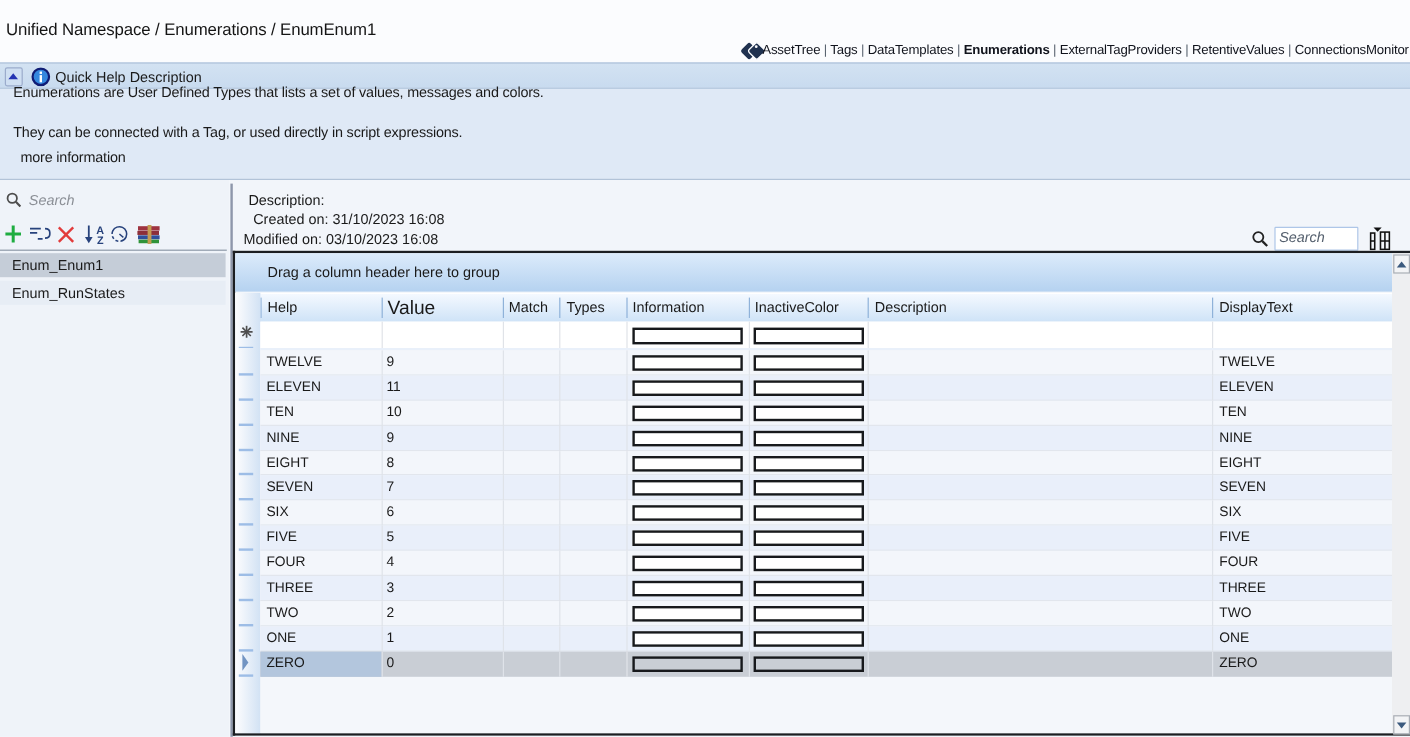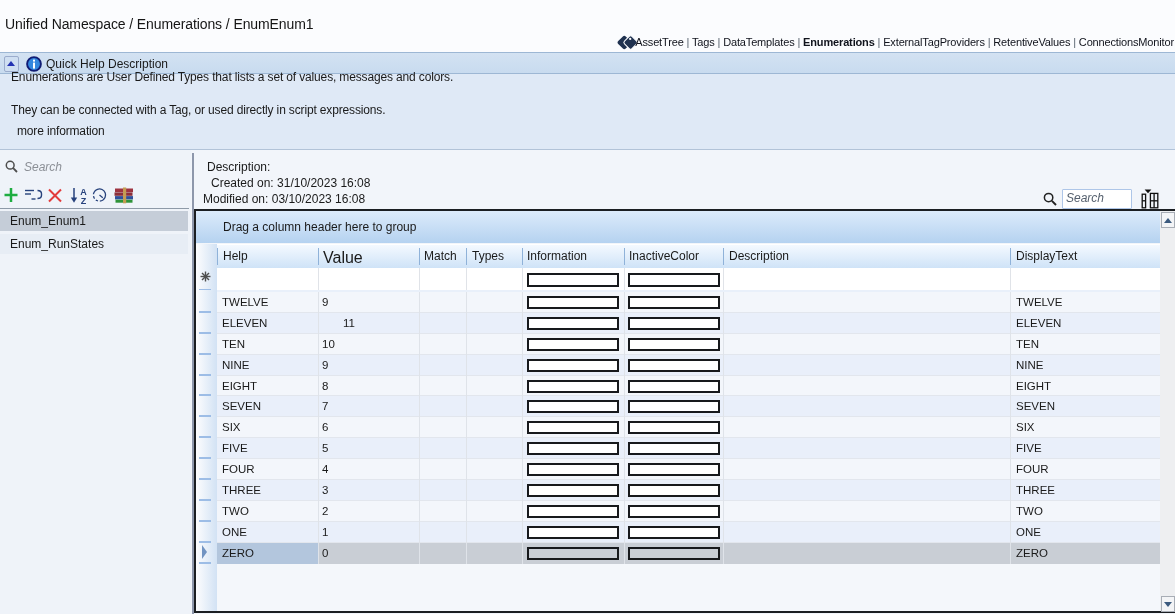--- a/index.html
+++ b/index.html
@@ -170,21 +170,21 @@
 <div class="abs" style="left:199px;top:311px;width:12px;height:1.5px;background:#9dbde6;"></div>
 <div class="abs" style="left:217px;top:313px;width:943px;height:21px;background:#e9effa;border-bottom:1px solid #e2e6ed;box-sizing:border-box;"></div>
 <div class="abs" style="left:318px;top:313px;width:1px;height:21px;background:#dfe3e9;"></div>
 <div class="abs" style="left:419px;top:313px;width:1px;height:21px;background:#dfe3e9;"></div>
 <div class="abs" style="left:466px;top:313px;width:1px;height:21px;background:#dfe3e9;"></div>
 <div class="abs" style="left:522px;top:313px;width:1px;height:21px;background:#dfe3e9;"></div>
 <div class="abs" style="left:624px;top:313px;width:1px;height:21px;background:#dfe3e9;"></div>
 <div class="abs" style="left:723px;top:313px;width:1px;height:21px;background:#dfe3e9;"></div>
 <div class="abs" style="left:1010px;top:313px;width:1px;height:21px;background:#dfe3e9;"></div>
 <div class="txt" style="left:222px;top:317px;font-size:11.5px;">ELEVEN</div>
-<div class="txt" style="left:322px;top:317px;font-size:11.5px;margin-left:21px;">11</div>
+<div class="txt" style="left:322px;top:317px;font-size:11.5px;">11</div>
 <div class="txt" style="left:1016px;top:317px;font-size:11.5px;">ELEVEN</div>
 <div class="abs" style="left:527px;top:317px;width:92px;height:13px;background:#ffffff;border:2px solid #17191c;box-sizing:border-box;"></div>
 <div class="abs" style="left:628px;top:317px;width:92px;height:13px;background:#ffffff;border:2px solid #17191c;box-sizing:border-box;"></div>
 <div class="abs" style="left:199px;top:332px;width:12px;height:1.5px;background:#9dbde6;"></div>
 <div class="abs" style="left:217px;top:334px;width:943px;height:21px;background:#f3f6fb;border-bottom:1px solid #e2e6ed;box-sizing:border-box;"></div>
 <div class="abs" style="left:318px;top:334px;width:1px;height:21px;background:#dfe3e9;"></div>
 <div class="abs" style="left:419px;top:334px;width:1px;height:21px;background:#dfe3e9;"></div>
 <div class="abs" style="left:466px;top:334px;width:1px;height:21px;background:#dfe3e9;"></div>
 <div class="abs" style="left:522px;top:334px;width:1px;height:21px;background:#dfe3e9;"></div>
 <div class="abs" style="left:624px;top:334px;width:1px;height:21px;background:#dfe3e9;"></div>

